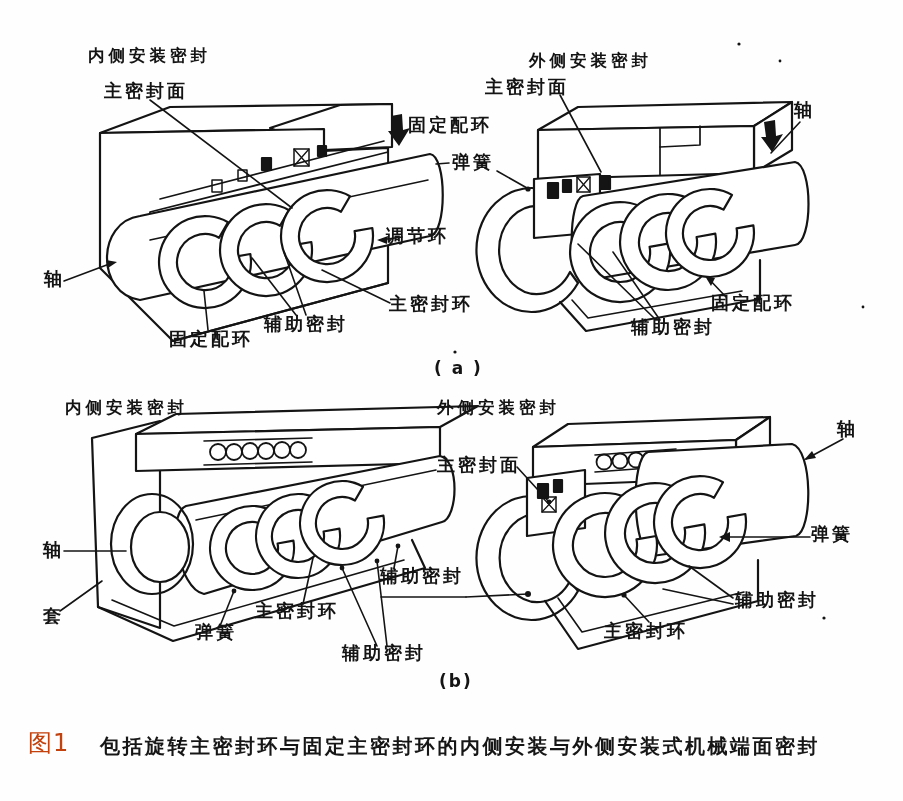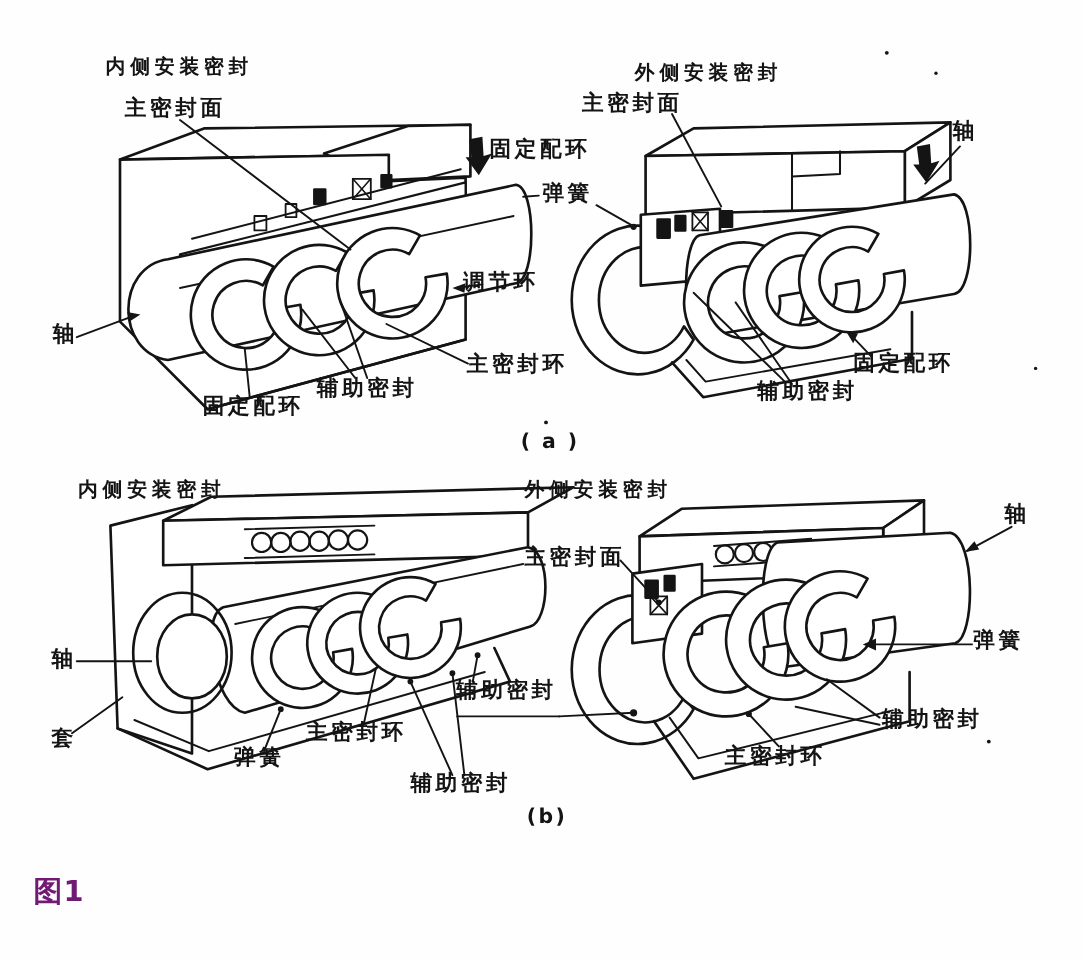--- a/index.html
+++ b/index.html
@@ -3,21 +3,21 @@
 <meta charset="utf-8">
 <style>
   html,body{margin:0;padding:0;background:#fff;}
   .page{position:relative;width:903px;height:801px;background:#fefefe;overflow:hidden;
         font-family:"DejaVu Sans",sans-serif;text-align:right;}
   .art{position:absolute;left:0;top:0;}
   .lbl{position:absolute;color:#141414;font-weight:700;font-size:18px;letter-spacing:3px;
        white-space:nowrap;line-height:1.1;}
   .ttl{font-size:16.5px;letter-spacing:4px;}
   .mark{font-size:17px;letter-spacing:2px;}
-  .cap-num{position:absolute;font-size:24px;font-weight:700;color:#701a75;letter-spacing:1px;}
+  .cap-num{position:absolute;font-size:24px;font-weight:400;color:#c2410c;letter-spacing:1px;}
   .cap-txt{position:absolute;font-size:20px;font-weight:700;color:#161616;letter-spacing:2.5px;white-space:nowrap;}
   svg path, svg line, svg ellipse, svg circle, svg rect, svg polyline{vector-effect:non-scaling-stroke;}
 </style>
 </head>
 <body>
 
 <div class="page">
 
   <svg class="art" width="903" height="801" viewBox="0 0 903 801" fill="none" stroke="#141414" stroke-width="2.2" stroke-linejoin="round" stroke-linecap="round">
 
@@ -202,14 +202,15 @@
 
   <div class="lbl ttl" style="left:437px;top:399px">外侧安装密封</div>
   <div class="lbl" style="left:437px;top:455px">主密封面</div>
   <div class="lbl" style="left:837px;top:419px">轴</div>
   <div class="lbl" style="left:811px;top:524px">弹簧</div>
   <div class="lbl" style="left:735px;top:590px">辅助密封</div>
   <div class="lbl" style="left:604px;top:621px">主密封环</div>
   <div class="lbl mark" style="left:439px;top:672px">(b)</div>
 
   <div class="cap-num" style="left:28px;top:727px">图1</div>
+  <div class="cap-txt" style="left:100px;top:733px">包括旋转主密封环与固定主密封环的内侧安装与外侧安装式机械端面密封</div>
 
 </div>
 
 </body></html>

